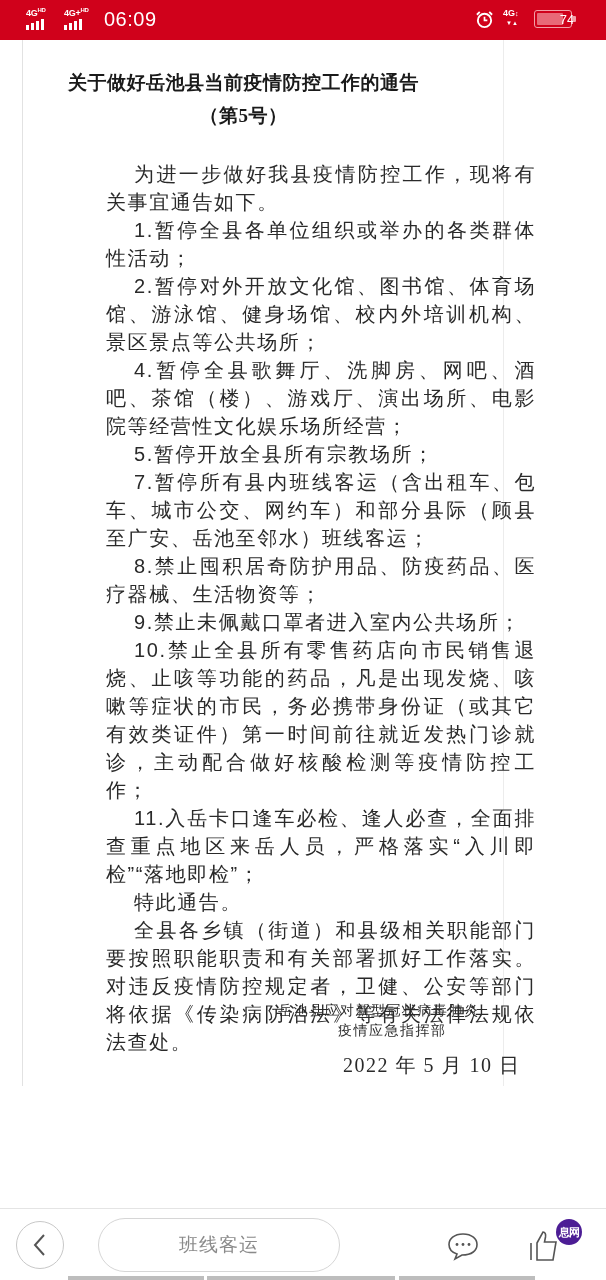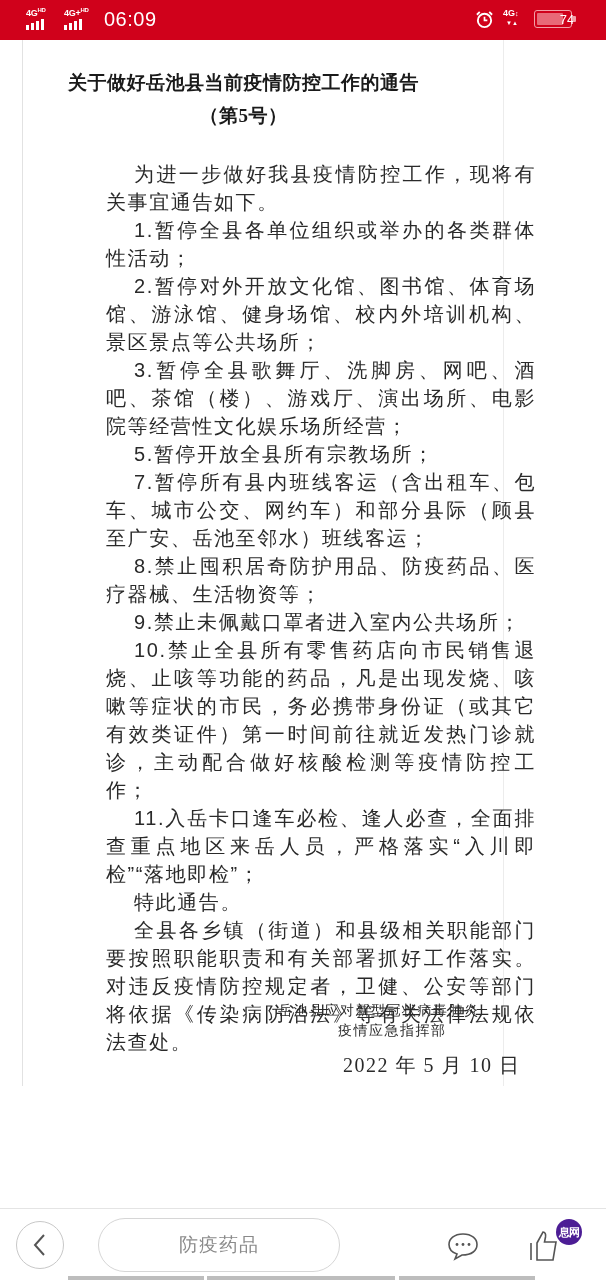--- a/index.html
+++ b/index.html
@@ -128,21 +128,21 @@
 
 <div class="doc-frame"></div>
 
 <div class="doc-title t1">关于做好岳池县当前疫情防控工作的通告</div>
 <div class="doc-title t2">（第5号）</div>
 
 <div class="doc-body">
   <p>为进一步做好我县疫情防控工作，现将有关事宜通告如下。</p>
   <p>1.暂停全县各单位组织或举办的各类群体性活动；</p>
   <p>2.暂停对外开放文化馆、图书馆、体育场馆、游泳馆、健身场馆、校内外培训机构、景区景点等公共场所；</p>
-  <p>3.暂停全县歌舞厅、洗脚房、网吧、酒吧、茶馆（楼）、游戏厅、演出场所、电影院等经营性文化娱乐场所经营；</p>
+  <p>4.暂停全县歌舞厅、洗脚房、网吧、酒吧、茶馆（楼）、游戏厅、演出场所、电影院等经营性文化娱乐场所经营；</p>
   <p>5.暂停开放全县所有宗教场所；</p>
   <p>7.暂停所有县内班线客运（含出租车、包车、城市公交、网约车）和部分县际（顾县至广安、岳池至邻水）班线客运；</p>
   <p>8.禁止囤积居奇防护用品、防疫药品、医疗器械、生活物资等；</p>
   <p>9.禁止未佩戴口罩者进入室内公共场所；</p>
   <p>10.禁止全县所有零售药店向市民销售退烧、止咳等功能的药品，凡是出现发烧、咳嗽等症状的市民，务必携带身份证（或其它有效类证件）第一时间前往就近发热门诊就诊，主动配合做好核酸检测等疫情防控工作；</p>
   <p>11.入岳卡口逢车必检、逢人必查，全面排查重点地区来岳人员，严格落实“入川即检”“落地即检”；</p>
   <p>特此通告。</p>
   <p>全县各乡镇（街道）和县级相关职能部门要按照职能职责和有关部署抓好工作落实。对违反疫情防控规定者，卫健、公安等部门将依据《传染病防治法》等有关法律法规依法查处。</p>
 </div>
 
@@ -150,21 +150,21 @@
 <div class="signature sig-line2">疫情应急指挥部</div>
 <div class="signature sig-line3">2022 年 5 月 10 日</div>
 
 <div class="bottom-bar">
   <div class="back-btn">
     <svg width="20" height="26" viewBox="0 0 20 26">
       <path d="M14 3 L5 13 L14 23" fill="none" stroke="#555" stroke-width="2"></path>
     </svg>
   </div>
   <div class="comment-input">
-    <span>防疫药品</span>
+    <span>班线客运</span>
   </div>
   <svg class="comment-icon" viewBox="0 0 34 30">
     <g>
       <path d="M17 3 C8 3 3 8 3 13.5 C3 18 6 21.5 11 23 L9 28 L16 24 C26 24 31 19.5 31 13.5 C31 8 26 3 17 3 Z" fill="none" stroke="#555" stroke-width="1.6"></path>
       <circle cx="11" cy="13.5" r="1.4" fill="#555"></circle>
       <circle cx="17" cy="13.5" r="1.4" fill="#555"></circle>
       <circle cx="23" cy="13.5" r="1.4" fill="#555"></circle>
     </g>
   </svg>
   <svg class="like-icon" viewBox="0 0 34 34">

